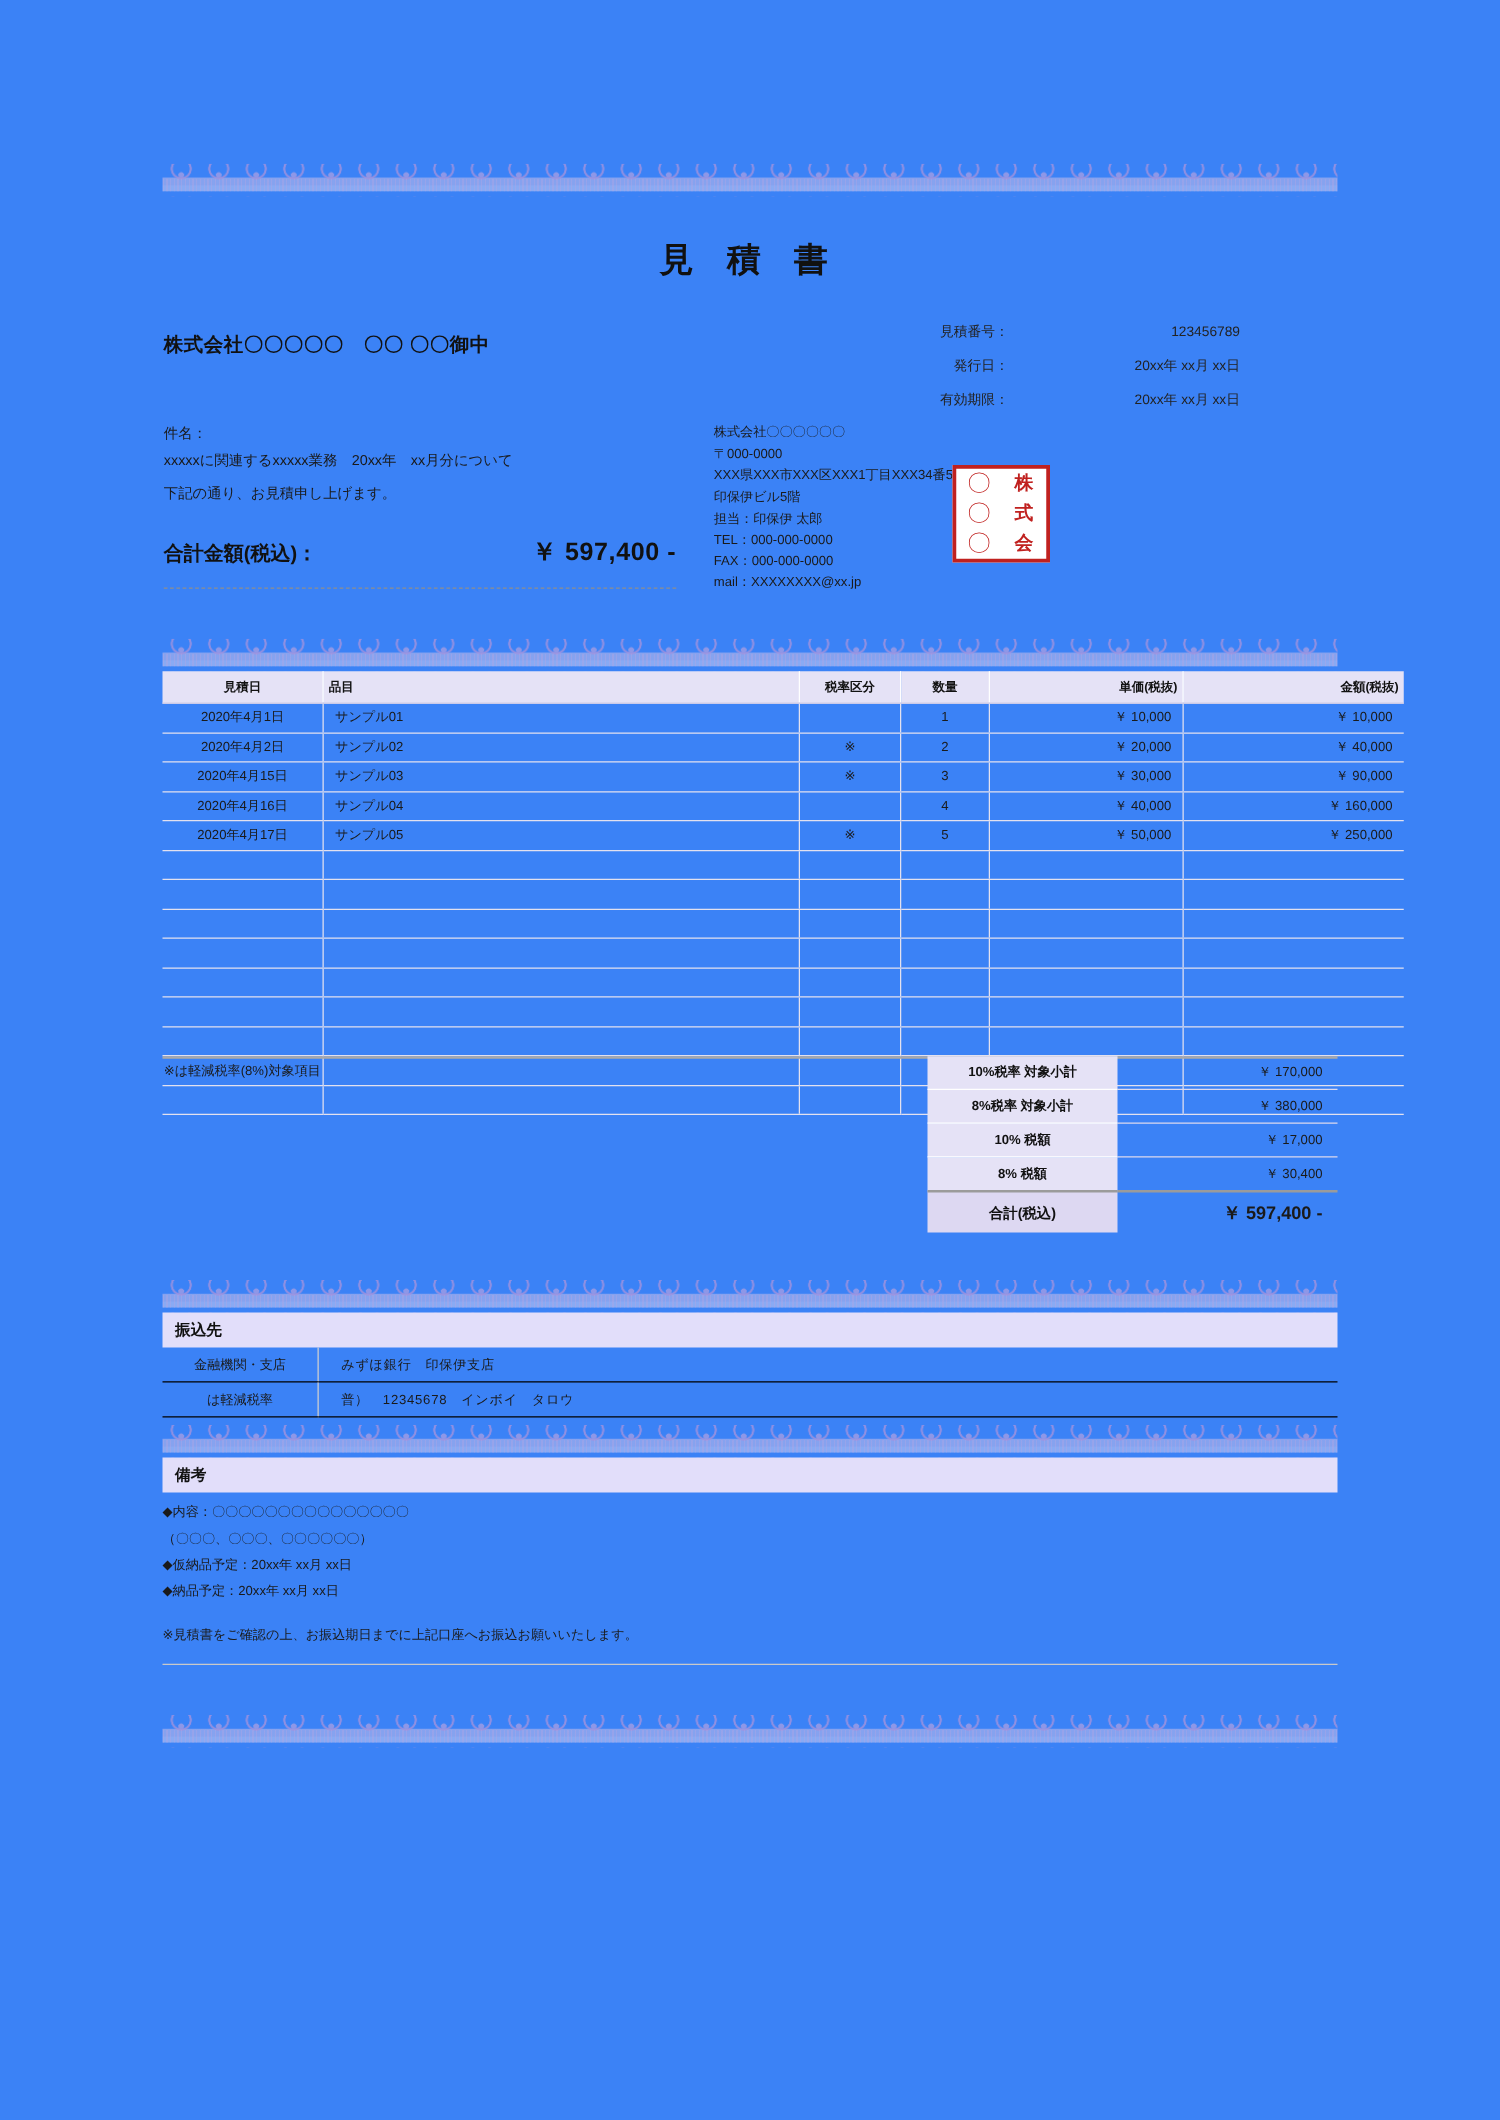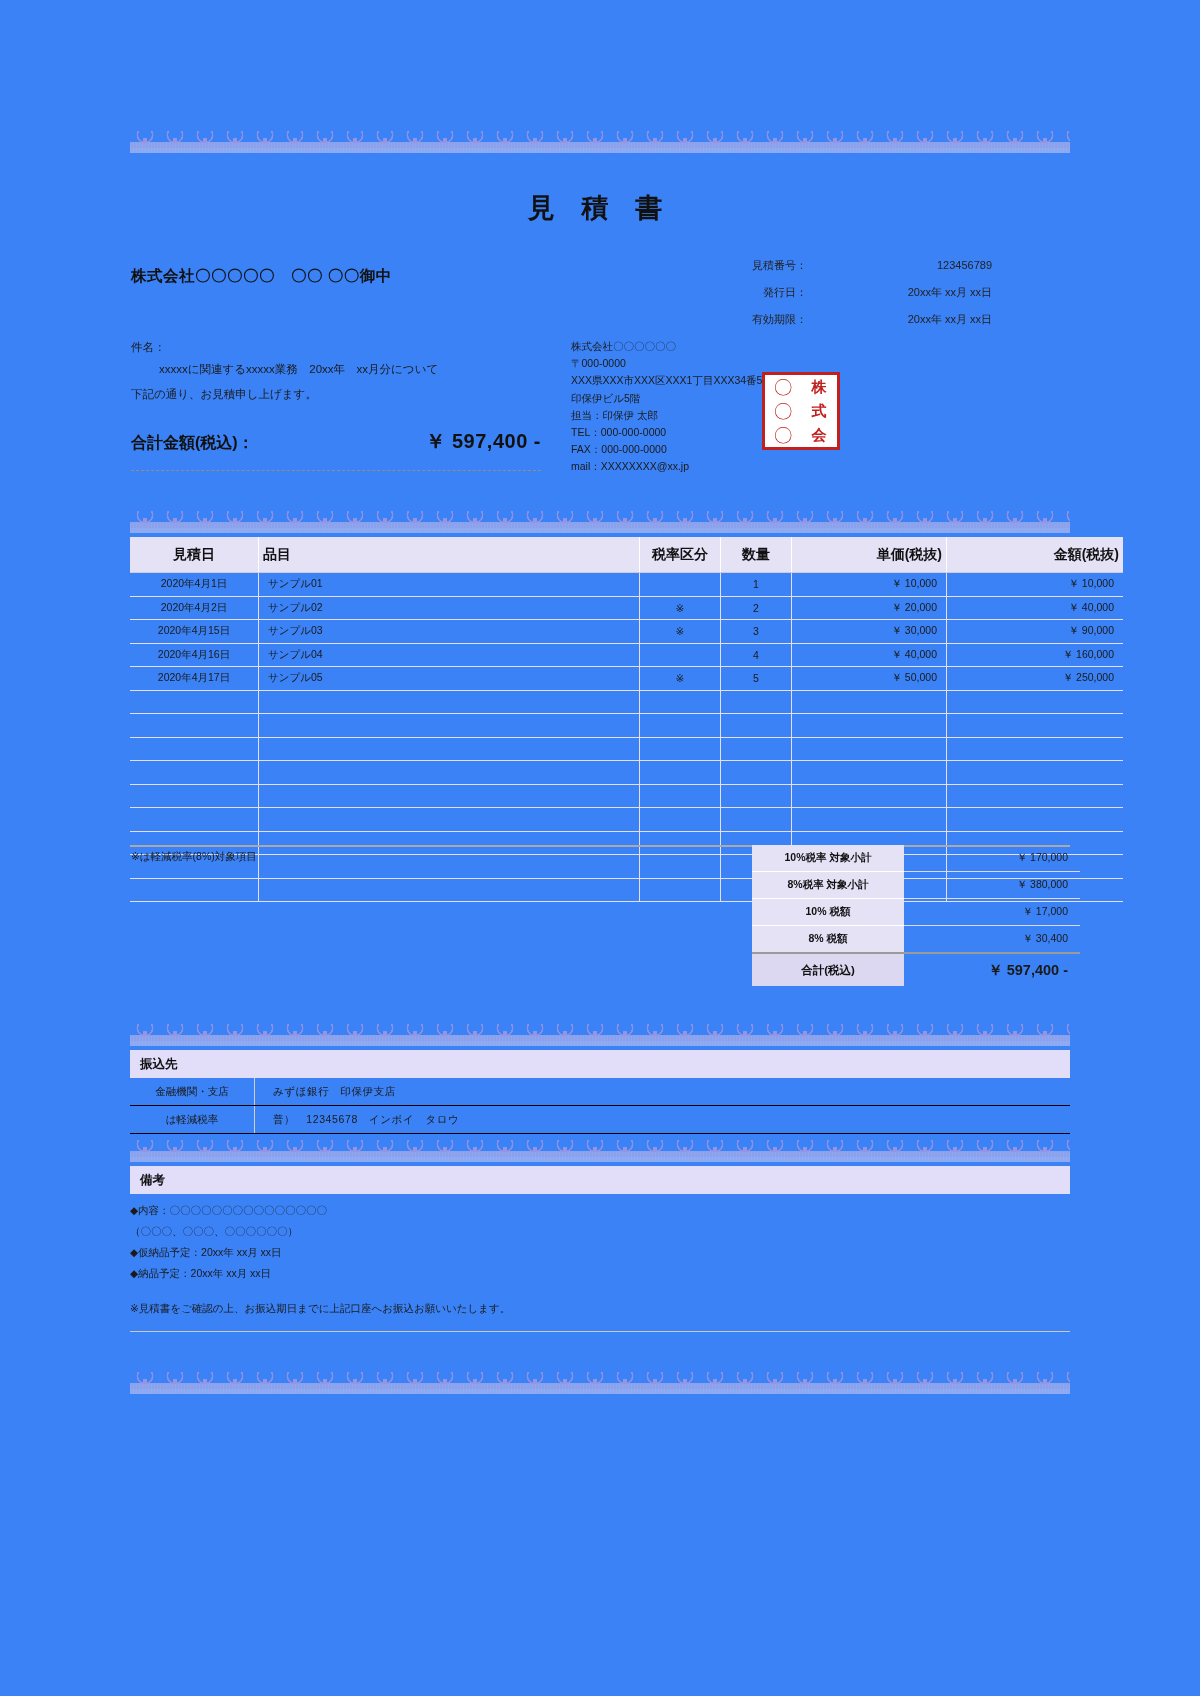--- a/index.html
+++ b/index.html
@@ -107,21 +107,21 @@
 
   
   .subject {
     position: absolute;
     left: 131px;
     top: 337px;
     font-size: 11.5px;
     line-height: 21px;
     color: #1a1a1a;
   }
-  .subject .line2 { margin-top: 1px; margin-left: 28px; }
+  .subject .line2 { margin-top: 1px; }
   .lead {
     position: absolute;
     left: 131px;
     top: 387px;
     font-size: 11.5px;
     color: #1a1a1a;
   }
 
   
   .total-line {
@@ -201,23 +201,23 @@
   }
   table.items {
     width: 940px;
     border-collapse: collapse;
     font-size: 10.5px;
     table-layout: fixed;
   }
   table.items th {
     background: #e5e2f6;
     font-weight: bold;
-    font-size: 14px;
-    color: #111;
-    height: 35px;
+    font-size: 10px;
+    color: #111;
+    height: 25px;
     border-left: 1px solid #ffffff;
     border-bottom: 1px solid #cfcbe6;
     padding: 0 4px;
   }
   table.items th:first-child { border-left: none; }
   table.items td {
     height: 22.5px;
     border-bottom: 1px solid #e3e1ef;
     border-left: 1px solid #e3e1ef;
     padding: 0 9px;
@@ -250,21 +250,20 @@
 
   
   .summary {
     position: absolute;
     left: 742px;
     top: 845px;
     width: 328px;
     border-collapse: collapse;
     font-size: 10.5px;
     table-layout: fixed;
-    margin-left: 10px;
   }
   .summary td {
     height: 26px;
     padding: 0 12px;
   }
   .summary .s-label {
     width: 128px;
     background: #e5e2f6;
     text-align: center;
     font-weight: bold;

